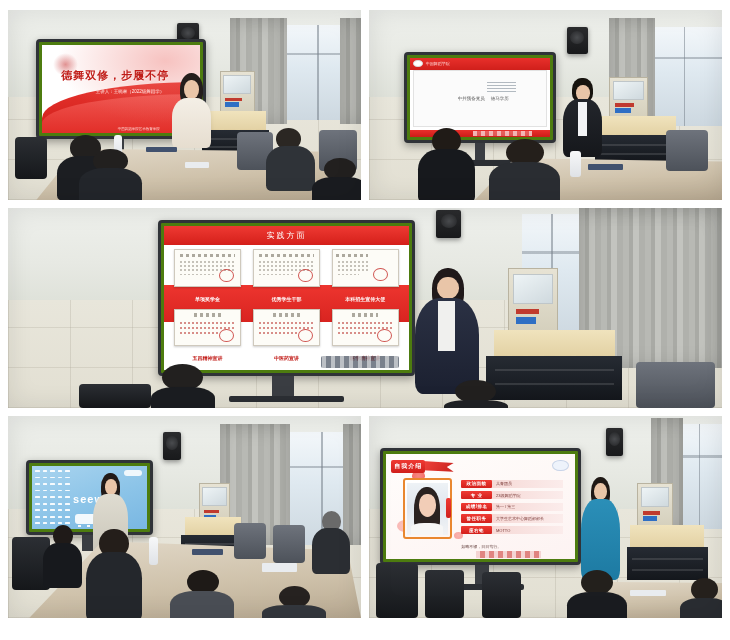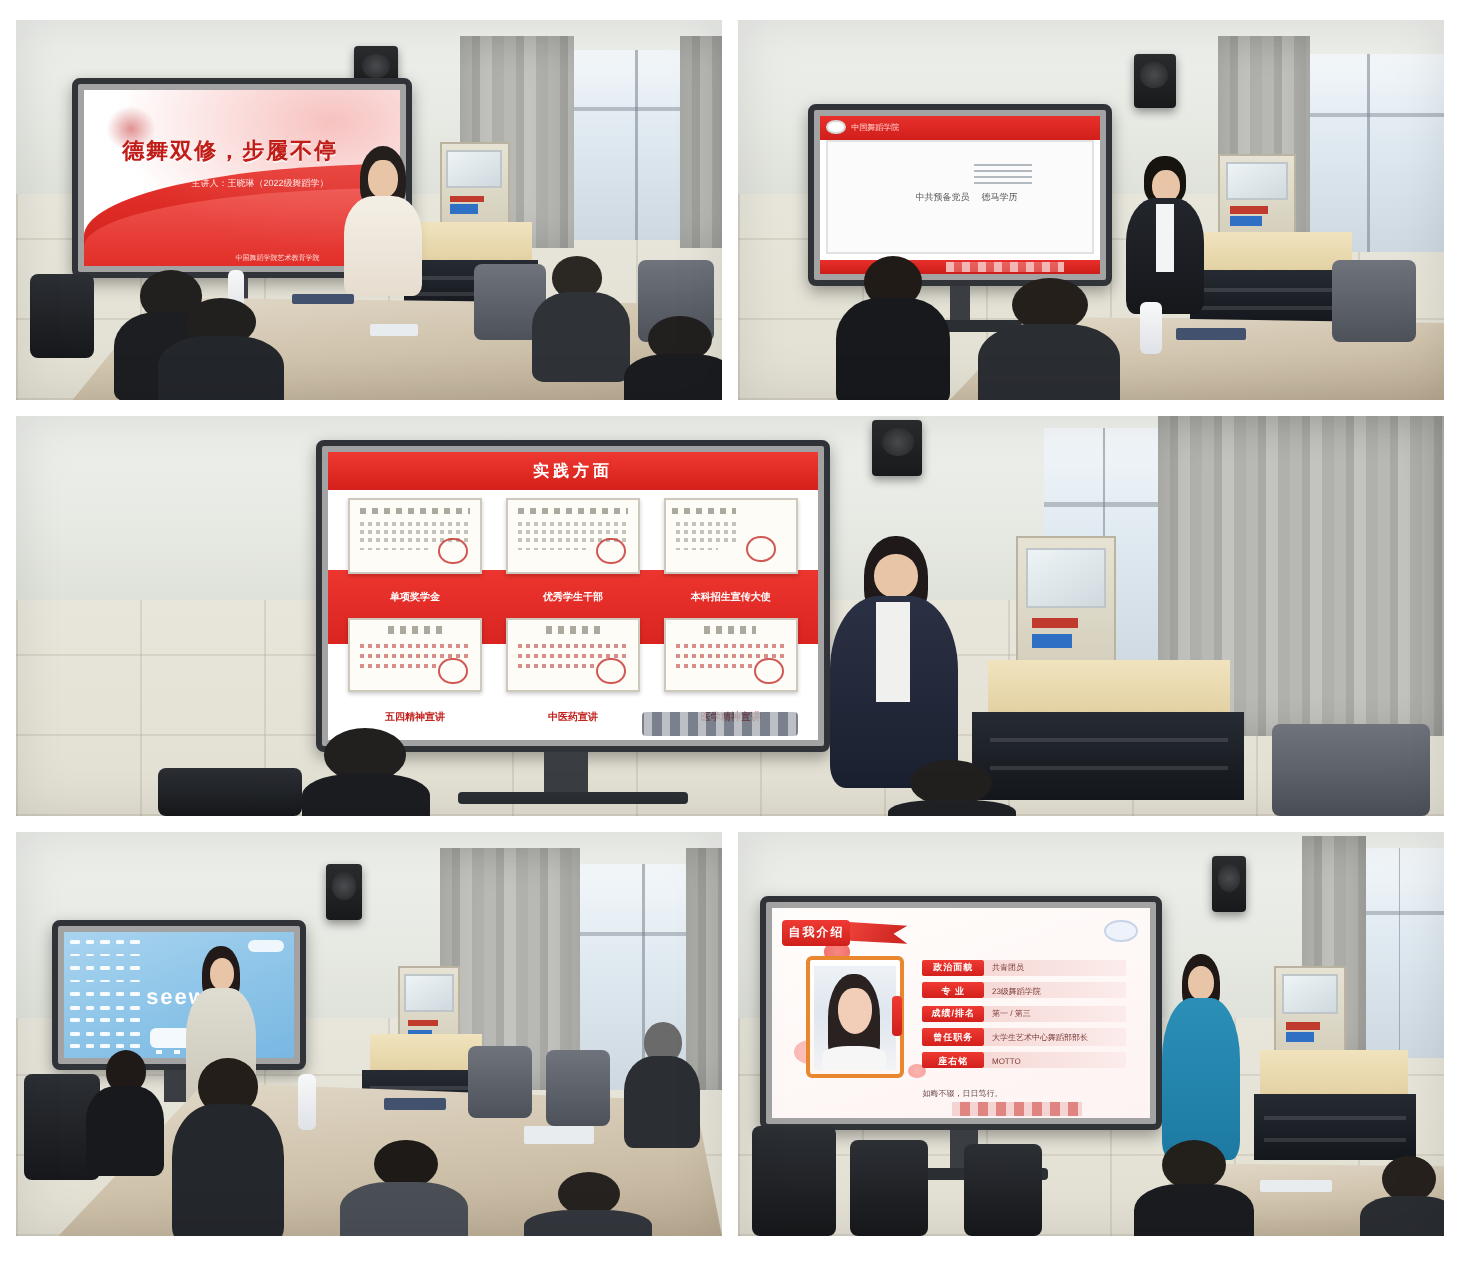--- a/index.html
+++ b/index.html
@@ -36,21 +36,21 @@
   .window:after { content:""; position:absolute; inset:0;
       background:
         linear-gradient(90deg, transparent 0 46%, rgba(120,130,140,.55) 46% 48%, transparent 48%),
         linear-gradient(180deg, transparent 0 30%, rgba(120,130,140,.45) 30% 32%, transparent 32%); }
   .curtain { position:absolute; background:
       repeating-linear-gradient(90deg,
         #b8b9b4 0 6px, #a9aaa5 6px 10px, #c3c4bf 10px 16px, #b0b1ac 16px 22px);
       box-shadow: inset 0 0 22px rgba(0,0,0,.18); }
 
   
-  .board { position:absolute; background:#a3a3a3; border:3px solid #303338;
+  .board { position:absolute; background:#4d7c0f; border:3px solid #303338;
       border-radius:4px; box-shadow:0 3px 8px rgba(0,0,0,.35); }
   .board-screen { position:absolute; inset:3px; background:#fff; overflow:hidden; }
   .board-stand { position:absolute; background:#3a3d42; }
   .board-foot { position:absolute; background:#2b2e33; border-radius:2px; }
 
   
   .slide { position:absolute; inset:0; }
 
   
   .slideA { background:#ffffff; }
@@ -88,21 +88,21 @@
       background:linear-gradient(180deg,#e8302b,#cc1c18); }
   .slideB .toolbar { position:absolute; left:45%; bottom:1%; width:42%; height:6%;
       background:rgba(255,255,255,.25);
       background-image:repeating-linear-gradient(90deg, rgba(255,255,255,.55) 0 4px, transparent 4px 8px); }
 
   
   .slideC { background:#fff; }
   .slideC .titlebar { position:absolute; left:0; right:0; top:0; height:13%;
       background:linear-gradient(180deg,#ef3a33,#d41f1a);
       display:flex; align-items:center; justify-content:center; }
-  .slideC .titlebar span { color:#fff; font-size:8px; font-weight:bold; letter-spacing:2px;text-align:right; }
+  .slideC .titlebar span { color:#fff; font-size:8px; font-weight:normal; letter-spacing:2px;text-align:right; }
   .slideC .band { position:absolute; left:0; right:0; top:41%; height:26%;
       background:linear-gradient(180deg,#ed352f,#d92420); }
   .slideC .grid { position:absolute; left:4%; right:4%; top:16%; bottom:4%;
       display:grid; grid-template-columns:repeat(3,1fr); grid-template-rows:1fr 1fr;
       gap:3.5% 5%; }
   .slideC .cell { position:relative; }
   .slideC .cert { position:absolute; left:0; right:0; top:0; height:68%;
       background:#fdfcf7; border:1px solid #cfc9bd; box-shadow:0 1px 2px rgba(0,0,0,.2);
       overflow:hidden; }
   .slideC .cert .ch { position:absolute; left:8%; right:8%; top:10%; height:10%;

